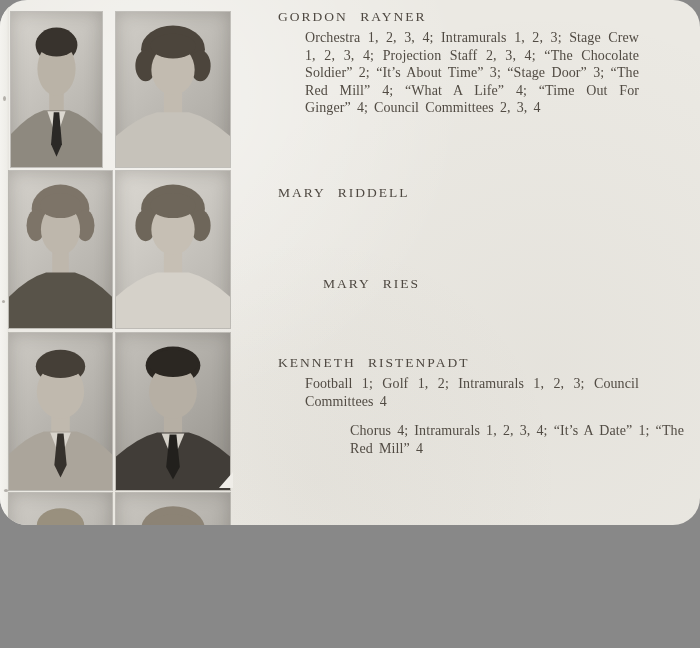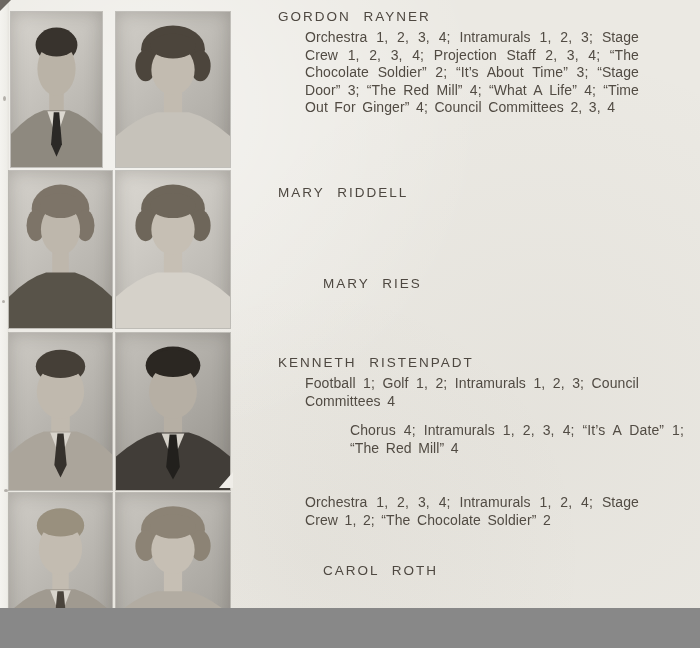--- a/index.html
+++ b/index.html
@@ -1,26 +1,27 @@
 <!DOCTYPE html>
 <html><head>
 <meta charset="utf-8">
 <style>
   html,body{margin:0;padding:0;background:#888;}
   .page{
     position:relative;
-    width:700px;height:608px;
+    width:700px;height:525px;
     margin:0 auto;
     overflow:hidden;
-    font-family:Liberation Sans, sans-serif;
+    font-family:Liberation Serif, serif;
     background:
       radial-gradient(circle at 22% 18%, rgba(255,255,255,.45), rgba(255,255,255,0) 45%),
       radial-gradient(circle at 78% 70%, rgba(120,110,95,.05), rgba(0,0,0,0) 55%),
       radial-gradient(circle at 45% 92%, rgba(120,110,95,.05), rgba(0,0,0,0) 40%),
       #ebe9e3;
+    border-radius: 27px;
   }
   .left-margin{
     position:absolute;left:0;top:0;width:9px;height:648px;
     background:linear-gradient(90deg,#f4f3ef 0%,#efeee9 70%,#e6e4de 100%);
   }
   .corner-mark{
     position:absolute;top:0;left:0;width:0;height:0;
     border-top:11px solid #55504a;border-right:11px solid transparent;opacity:.85;
   }
   .speck{position:absolute;background:#8b867e;border-radius:50%;opacity:.6;}
@@ -205,21 +206,20 @@
   <section class="entry a e5">
     <h2>KENNETH RISTENPADT</h2>
     <p>Football 1; Golf 1, 2; Intramurals 1, 2, 3; Council Committees 4</p>
   </section>
 
   <section class="entry b e6">
     <p>Chorus 4; Intramurals 1, 2, 3, 4; “It’s A Date” 1; “The Red Mill” 4</p>
   </section>
 
   <section class="entry a e7">
-    <p>Orchestra 1, 2, 3, 4; Intramurals 1, 2, 4; Stage Crew 1, 2; “The Chocolate Soldier” 2</p>
   </section>
 
   <section class="entry b e8">
     <h2>CAROL ROTH</h2>
   </section>
 
   <div class="bottom-photo-edge"></div>
 </div>
 
 </body></html>

